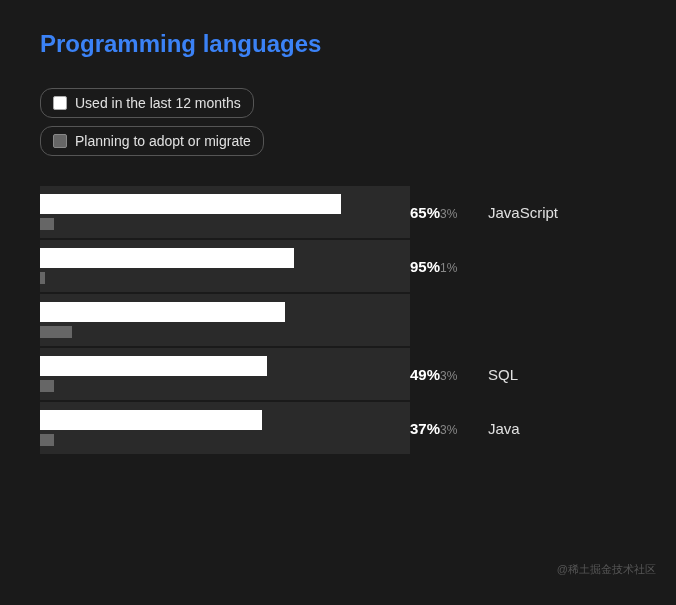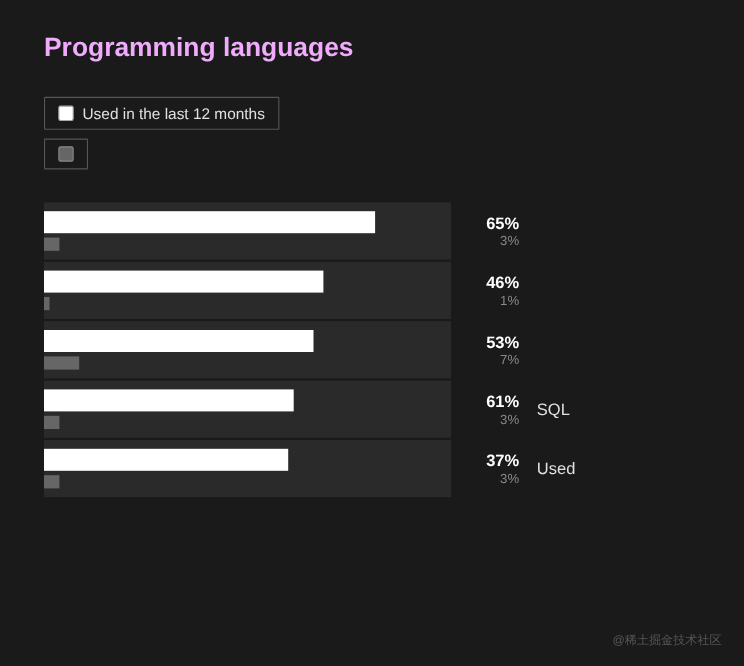--- a/index.html
+++ b/index.html
@@ -9,37 +9,37 @@
       color: #e0e0e0;
       font-family: -apple-system, BlinkMacSystemFont, 'Segoe UI', sans-serif;
       width: 676px;
       min-height: 605px;
       padding: 30px 40px;
     }
 
     .title {
       font-size: 24px;
       font-weight: 700;
-      color: #f0abfc;
+      color: #3b82f6;
       margin-bottom: 30px;
     }
 
     .legend {
       display: flex;
       flex-direction: column;
       gap: 8px;
       margin-bottom: 30px;
     }
 
     .legend-item {
       display: flex;
       align-items: center;
       gap: 8px;
       border: 1px solid #555;
-      border-radius: 1px;
+      border-radius: 12px;
       padding: 6px 12px;
       width: fit-content;
       font-size: 14px;
       color: #e0e0e0;
     }
 
     .legend-color-box {
       width: 14px;
       height: 14px;
       border-radius: 2px;
@@ -88,21 +88,21 @@
       position: absolute;
       top: 32px;
       left: 0;
       height: 12px;
       background-color: #666666;
     }
 
     .bar-label-area {
       width: 70px;
       display: flex;
-      flex-direction: column;
+      flex-direction: row;
       align-items: flex-end;
       padding-right: 8px;
       flex-shrink: 0;
     }
 
     .pct-used {
       font-size: 15px;
       font-weight: 600;
       color: #ffffff;
     }
@@ -114,89 +114,87 @@
 
     .lang-name {
       font-size: 15px;
       color: #e0e0e0;
       margin-left: 8px;
       width: 120px;
     }
 
     .watermark {
       position: fixed;
-      bottom: 16px;
+      bottom: 28px;
       right: 20px;
       font-size: 11px;
       color: #555;
     }
   </style>
 </head>
 <body>
 
 <h1 class="title">Programming languages</h1>
 
 <div class="legend">
   <div class="legend-item">
     <div class="legend-color-box used"></div>
     <span>Used in the last 12 months</span>
   </div>
   <div class="legend-item">
     <div class="legend-color-box planning"></div>
+    <span>Planning to adopt or migrate</span>
   </div>
 </div>
 
 <div class="chart-area" id="chart-area">
 <div class="bar-row">
       <div class="bar-container">
         <div class="bar-used" style="width:300.625px"></div>
         <div class="bar-planning" style="width:13.875px"></div>
       </div>
       <div class="bar-label-area">
         <span class="pct-used">65%</span>
         <span class="pct-planning">3%</span>
       </div>
+      <span class="lang-name">JavaScript</span>
     </div>
     <div class="bar-row">
       <div class="bar-container">
         <div class="bar-used" style="width:254.375px"></div>
         <div class="bar-planning" style="width:4.625px"></div>
       </div>
       <div class="bar-label-area">
-        <span class="pct-used">46%</span>
+        <span class="pct-used">95%</span>
         <span class="pct-planning">1%</span>
       </div>
     </div>
     <div class="bar-row">
       <div class="bar-container">
         <div class="bar-used" style="width:245.125px"></div>
         <div class="bar-planning" style="width:32.375px"></div>
       </div>
-      <div class="bar-label-area">
-        <span class="pct-used">53%</span>
-        <span class="pct-planning">7%</span>
-      </div>
     </div>
     <div class="bar-row">
       <div class="bar-container">
         <div class="bar-used" style="width:226.62500000000003px"></div>
         <div class="bar-planning" style="width:13.875px"></div>
       </div>
       <div class="bar-label-area">
-        <span class="pct-used">61%</span>
+        <span class="pct-used">49%</span>
         <span class="pct-planning">3%</span>
       </div>
       <span class="lang-name">SQL</span>
     </div>
     <div class="bar-row">
       <div class="bar-container">
         <div class="bar-used" style="width:222px"></div>
         <div class="bar-planning" style="width:13.875px"></div>
       </div>
       <div class="bar-label-area">
         <span class="pct-used">37%</span>
         <span class="pct-planning">3%</span>
       </div>
-      <span class="lang-name">Used</span>
+      <span class="lang-name">Java</span>
     </div>
   </div>
 
 <div class="watermark">@稀土掘金技术社区</div>
 
 </body></html>

